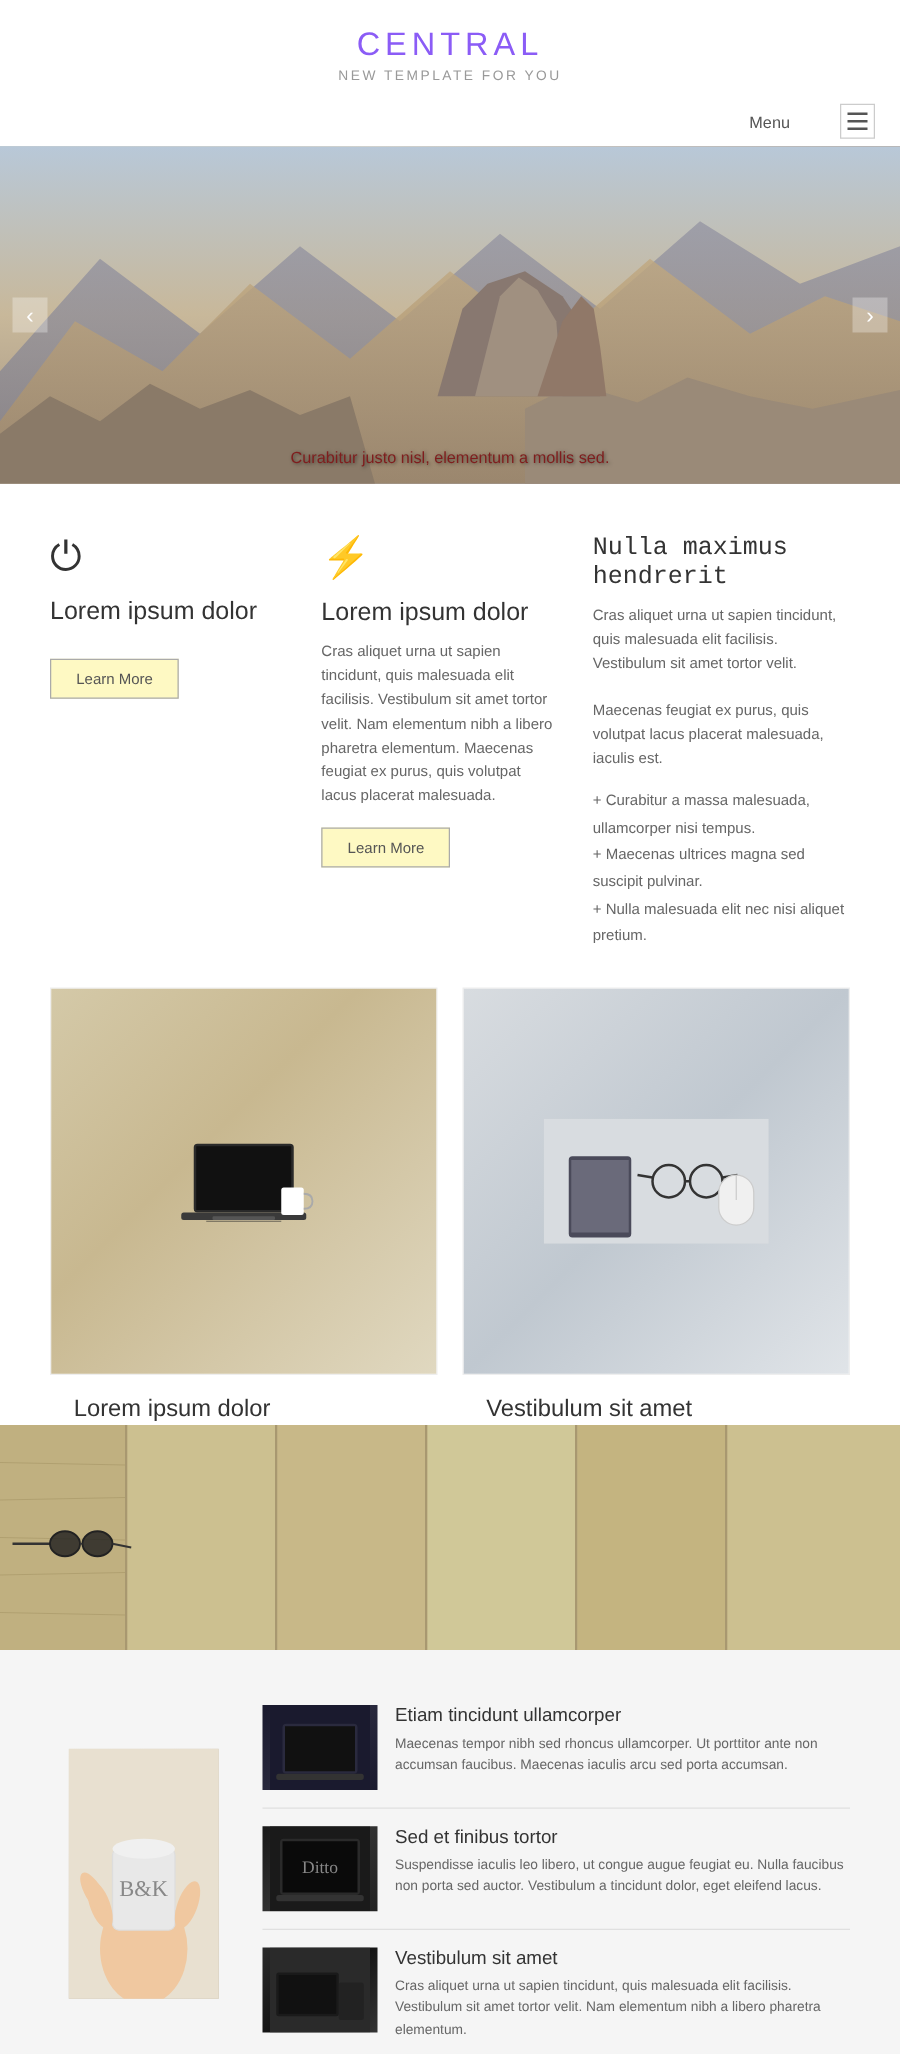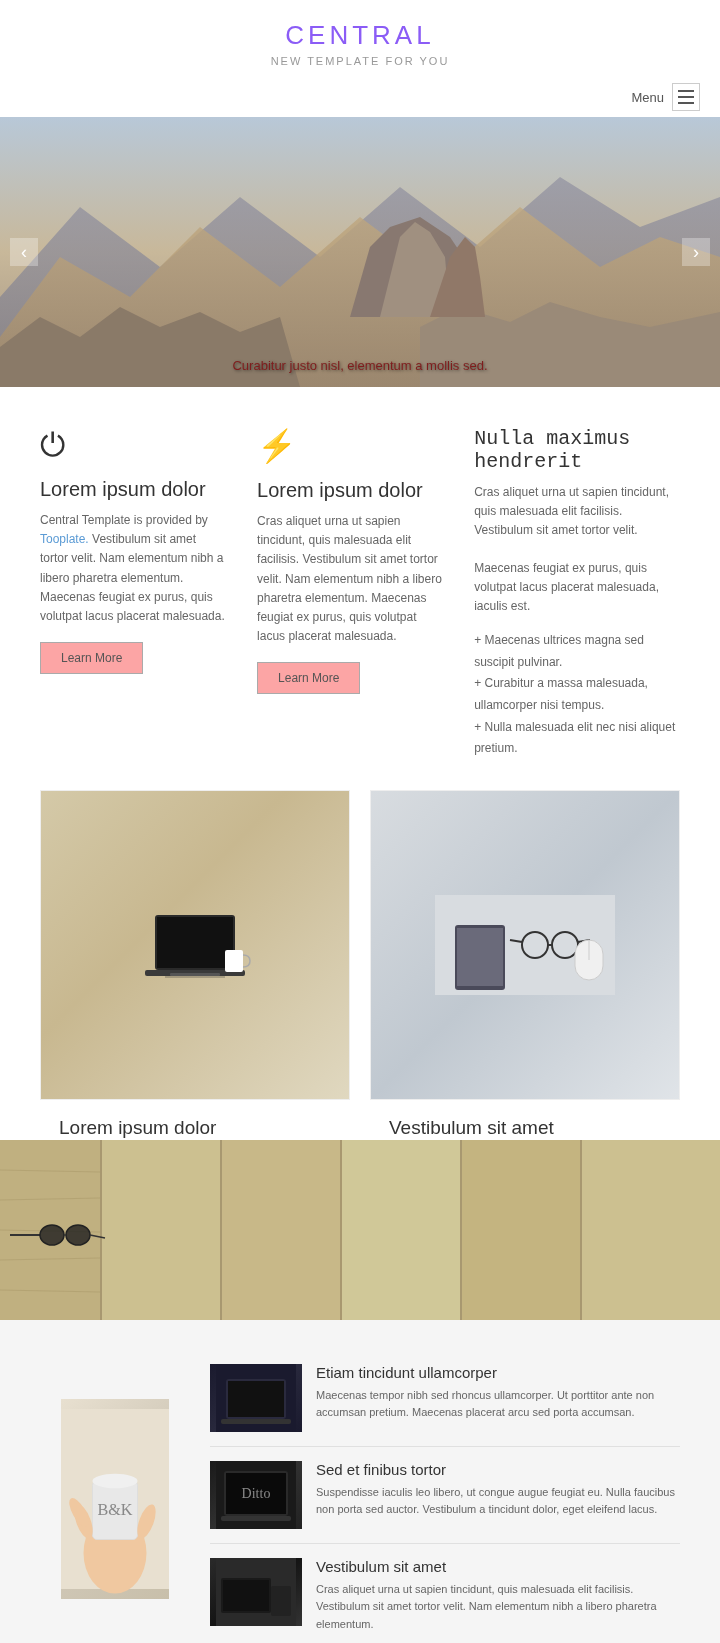--- a/index.html
+++ b/index.html
@@ -4,41 +4,41 @@
   <style>
     * { box-sizing: border-box; margin: 0; padding: 0; }
     body { font-family: Georgia, 'Times New Roman', serif; color: #333; background: #fff; width: 720px; margin: 0 auto; }
 
     
     .site-header { text-align: center; padding: 20px 0 10px; }
     .site-title { font-size: 26px; letter-spacing: 4px; font-weight: 300; font-family: Arial, sans-serif; color: #8b5cf6; }
     .site-subtitle { font-size: 11px; letter-spacing: 2px; color: #999; font-family: Arial, sans-serif; margin-top: 4px; }
 
     
-    .nav-bar { display: flex; justify-content: flex-end; align-items: center; padding: 6px 20px; }
+    .nav-bar { display: flex; justify-content: flex-end; align-items: center; padding: 6px 20px; gap: 32px; }
     .nav-menu-label { font-size: 13px; color: #555; font-family: Arial, sans-serif; margin-right: 8px; }
     .nav-icon { width: 28px; height: 28px; border: 1px solid #ccc; display: flex; flex-direction: column; justify-content: center; align-items: center; gap: 4px; cursor: pointer; }
     .nav-icon span { display: block; width: 16px; height: 2px; background: #555; }
 
     
     .hero-slider { position: relative; width: 100%; height: 270px; overflow: hidden; }
     .hero-image { width: 100%; height: 100%; background: linear-gradient(135deg, #8fa3b1 0%, #c9b99a 30%, #a0856a 50%, #7a6655 70%, #b0a090 100%); position: relative; }
     .hero-caption { position: absolute; bottom: 14px; left: 50%; transform: translateX(-50%); color: #7f1d1d; font-size: 13px; font-family: Arial, sans-serif; white-space: nowrap; text-shadow: 1px 1px 3px rgba(0,0,0,0.5); }
     .slider-btn { position: absolute; top: 50%; transform: translateY(-50%); background: rgba(255,255,255,0.3); border: none; color: #fff; font-size: 18px; width: 28px; height: 28px; cursor: pointer; display: flex; align-items: center; justify-content: center; }
     .slider-btn-left { left: 10px; }
     .slider-btn-right { right: 10px; }
 
     
     .features { display: flex; padding: 40px 40px 30px; gap: 30px; }
     .feature-col { flex: 1; }
     .feature-icon { font-size: 32px; margin-bottom: 14px; color: #333; }
     .feature-title { font-size: 20px; font-weight: normal; margin-bottom: 10px; font-family: Arial, sans-serif; }
     .feature-text { font-size: 12px; color: #666; line-height: 1.6; font-family: Arial, sans-serif; }
     .feature-link { color: #5b9bd5; text-decoration: none; }
-    .feature-btn { display: inline-block; margin-top: 16px; padding: 8px 20px; border: 1px solid #aaa; font-size: 12px; font-family: Arial, sans-serif; color: #555; cursor: pointer; background: #fca5a5; }
+    .feature-btn { display: inline-block; margin-top: 16px; padding: 8px 20px; border: 1px solid #aaa; font-size: 12px; font-family: Arial, sans-serif; color: #555; cursor: pointer; background: #fef9c3; }
     .feature-list { margin-top: 14px; }
     .feature-list-item { font-size: 12px; color: #666; font-family: Arial, sans-serif; line-height: 1.8; }
     .feature-col-right { flex: 1.1; }
     .feature-col-right .feature-title { font-size: 20px; font-family: Liberation Mono, monospace; }
 
     
     .cards { display: flex; gap: 0; padding: 0 40px 40px; gap: 20px; }
     .card { flex: 1; border: 1px solid #eee; }
     .card-image { width: 100%; height: 160px; overflow: hidden; }
     .card-img-laptop { background: linear-gradient(135deg, #d4c9a8 0%, #c8b890 40%, #e0d8c0 100%); width: 100%; height: 100%; display: flex; align-items: center; justify-content: center; font-size: 40px; }
@@ -47,21 +47,21 @@
     .card-title { font-size: 19px; font-weight: normal; margin-bottom: 10px; font-family: Arial, sans-serif; }
     .card-text { font-size: 12px; color: #666; line-height: 1.6; font-family: Arial, sans-serif; }
     .card-btn { display: inline-block; margin-top: 14px; padding: 7px 20px; border: 1px solid #aaa; font-size: 12px; font-family: Arial, sans-serif; color: #555; cursor: pointer; background: #fff; }
 
     
     .full-image { width: 100%; height: 180px; background: linear-gradient(90deg, #b5a98a 0%, #d4c9a0 20%, #c8c0a8 40%, #e8e0c8 60%, #c0b890 80%, #d8d0b0 100%); position: relative; overflow: hidden; }
 
     
     .blog-section { display: flex; padding: 30px 40px; gap: 20px; background: #f5f5f5; }
     .blog-left { width: 150px; flex-shrink: 0; display: flex; align-items: center; justify-content: center; }
-    .blog-left-img { width: 108px; height: 200px; background: linear-gradient(135deg, #e8e0d0 0%, #d0c8b8 50%, #c8bfaa 100%); display: flex; align-items: center; justify-content: center; font-size: 50px; }
+    .blog-left-img { width: 120px; height: 200px; background: linear-gradient(135deg, #e8e0d0 0%, #d0c8b8 50%, #c8bfaa 100%); display: flex; align-items: center; justify-content: center; font-size: 50px; }
     .blog-items { flex: 1; display: flex; flex-direction: column; gap: 0; }
     .blog-item { display: flex; gap: 14px; padding: 14px 0; border-bottom: 1px solid #e0e0e0; align-items: flex-start; }
     .blog-item:last-child { border-bottom: none; }
     .blog-thumb { width: 92px; height: 68px; flex-shrink: 0; overflow: hidden; }
     .blog-thumb-1 { background: linear-gradient(135deg, #1a1a2e 0%, #2a2a3e 50%, #1a1a2e 100%); display: flex; align-items: center; justify-content: center; color: #666; font-size: 24px; }
     .blog-thumb-2 { background: linear-gradient(135deg, #1a1a1a 0%, #333 50%, #222 100%); display: flex; align-items: center; justify-content: center; color: #555; font-size: 22px; }
     .blog-thumb-3 { background: linear-gradient(135deg, #2a2a2a 0%, #111 50%, #333 100%); display: flex; align-items: center; justify-content: center; color: #444; font-size: 22px; }
     .blog-content { flex: 1; }
     .blog-title { font-size: 15px; font-weight: normal; margin-bottom: 6px; font-family: Arial, sans-serif; color: #333; }
     .blog-text { font-size: 11px; color: #666; line-height: 1.6; font-family: Arial, sans-serif; }
@@ -125,41 +125,38 @@
   <div class="hero-caption">Curabitur justo nisl, elementum a mollis sed.</div>
   <button class="slider-btn slider-btn-left">‹</button>
   <button class="slider-btn slider-btn-right">›</button>
 </section>
 
 <section class="features">
 
   <div class="feature-col">
     <div class="feature-icon">⏻</div>
     <div class="feature-title">Lorem ipsum dolor</div>
-    <div class="feature-text">
-      <span>Central Template is provided by </span><a class="feature-link" href="#">Tooplate.</a><span> Vestibulum sit amet tortor velit. Nam elementum nibh a libero pharetra elementum. Maecenas feugiat ex purus, quis volutpat lacus placerat malesuada.</span>
-    </div>
     <button class="feature-btn">Learn More</button>
   </div>
 
   <div class="feature-col">
     <div class="feature-icon">⚡</div>
     <div class="feature-title">Lorem ipsum dolor</div>
     <div class="feature-text">Cras aliquet urna ut sapien tincidunt, quis malesuada elit facilisis. Vestibulum sit amet tortor velit. Nam elementum nibh a libero pharetra elementum. Maecenas feugiat ex purus, quis volutpat lacus placerat malesuada.</div>
     <button class="feature-btn">Learn More</button>
   </div>
 
   <div class="feature-col feature-col-right">
     <div class="feature-title">Nulla maximus hendrerit</div>
     <div class="feature-text">Cras aliquet urna ut sapien tincidunt, quis malesuada elit facilisis. Vestibulum sit amet tortor velit.</div>
     <br>
     <div class="feature-text">Maecenas feugiat ex purus, quis volutpat lacus placerat malesuada, iaculis est.</div>
     <div class="feature-list">
+      <div class="feature-list-item">+ Curabitur a massa malesuada, ullamcorper nisi tempus.</div>
       <div class="feature-list-item">+ Maecenas ultrices magna sed suscipit pulvinar.</div>
-      <div class="feature-list-item">+ Curabitur a massa malesuada, ullamcorper nisi tempus.</div>
       <div class="feature-list-item">+ Nulla malesuada elit nec nisi aliquet pretium.</div>
     </div>
   </div>
 </section>
 
 <section class="cards">
 
   <div class="card">
     <div class="card-image card-img-laptop">
       <svg width="120" height="100" viewBox="0 0 120 100" xmlns="http://www.w3.org/2000/svg">
@@ -265,21 +262,21 @@
       <div class="blog-thumb blog-thumb-1">
         <svg width="80" height="68" viewBox="0 0 80 68" xmlns="http://www.w3.org/2000/svg">
           <rect width="80" height="68" fill="#1a1a2e"></rect>
           <rect x="10" y="15" width="60" height="40" rx="3" fill="#2a2a3e"></rect>
           <rect x="12" y="17" width="56" height="36" fill="#111"></rect>
           <rect x="5" y="55" width="70" height="5" rx="2" fill="#333"></rect>
         </svg>
       </div>
       <div class="blog-content">
         <div class="blog-title">Etiam tincidunt ullamcorper</div>
-        <div class="blog-text">Maecenas tempor nibh sed rhoncus ullamcorper. Ut porttitor ante non accumsan pretium. Maecenas placerat arcu sed porta accumsan.</div>
+        <div class="blog-text">Maecenas tempor nibh sed rhoncus ullamcorper. Ut porttitor ante non accumsan faucibus. Maecenas iaculis arcu sed porta accumsan.</div>
       </div>
     </div>
 
     <div class="blog-item">
       <div class="blog-thumb blog-thumb-2">
         <svg width="80" height="68" viewBox="0 0 80 68" xmlns="http://www.w3.org/2000/svg">
           <rect width="80" height="68" fill="#1a1a1a"></rect>
           <rect x="8" y="10" width="64" height="45" rx="3" fill="#2a2a2a"></rect>
           <rect x="10" y="12" width="60" height="41" fill="#0a0a0a"></rect>
           <text x="40" y="37" text-anchor="middle" font-size="14" fill="#888" font-family="Georgia">Ditto</text>

